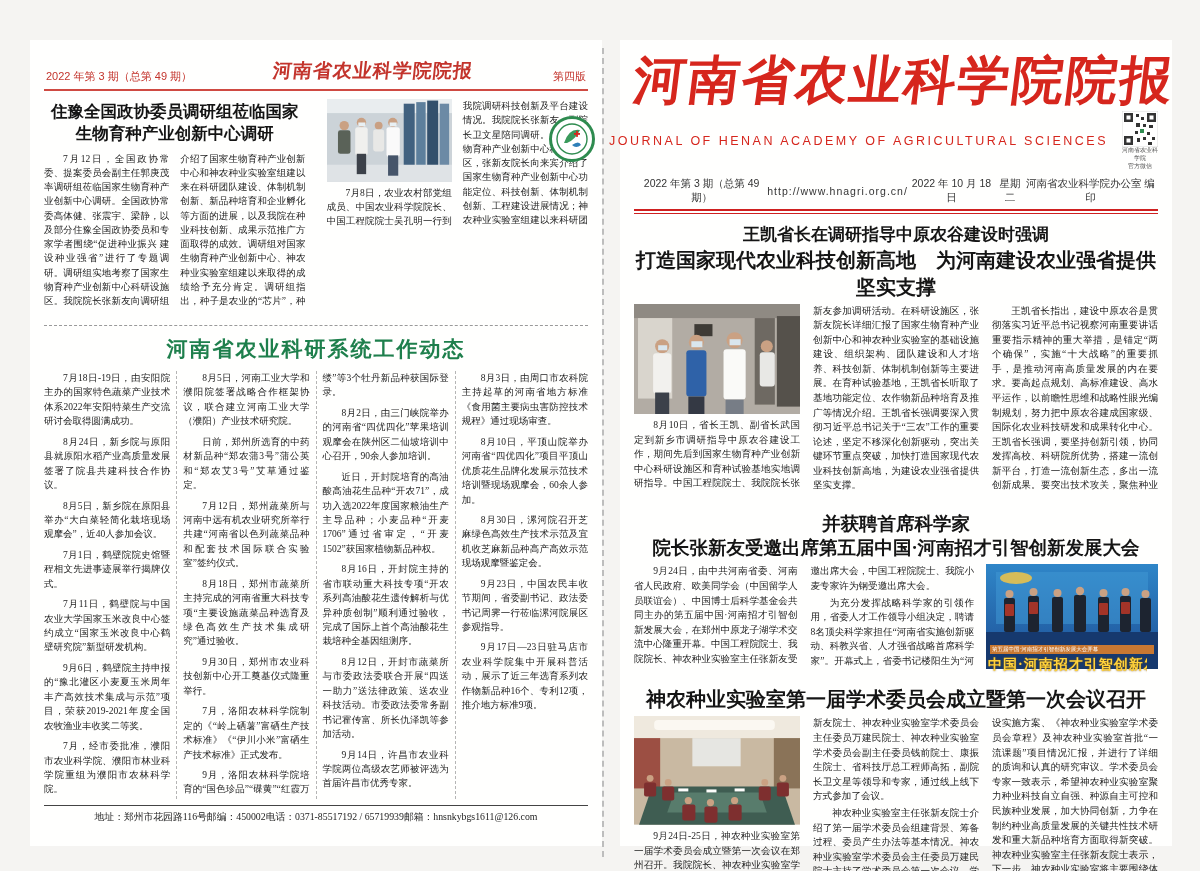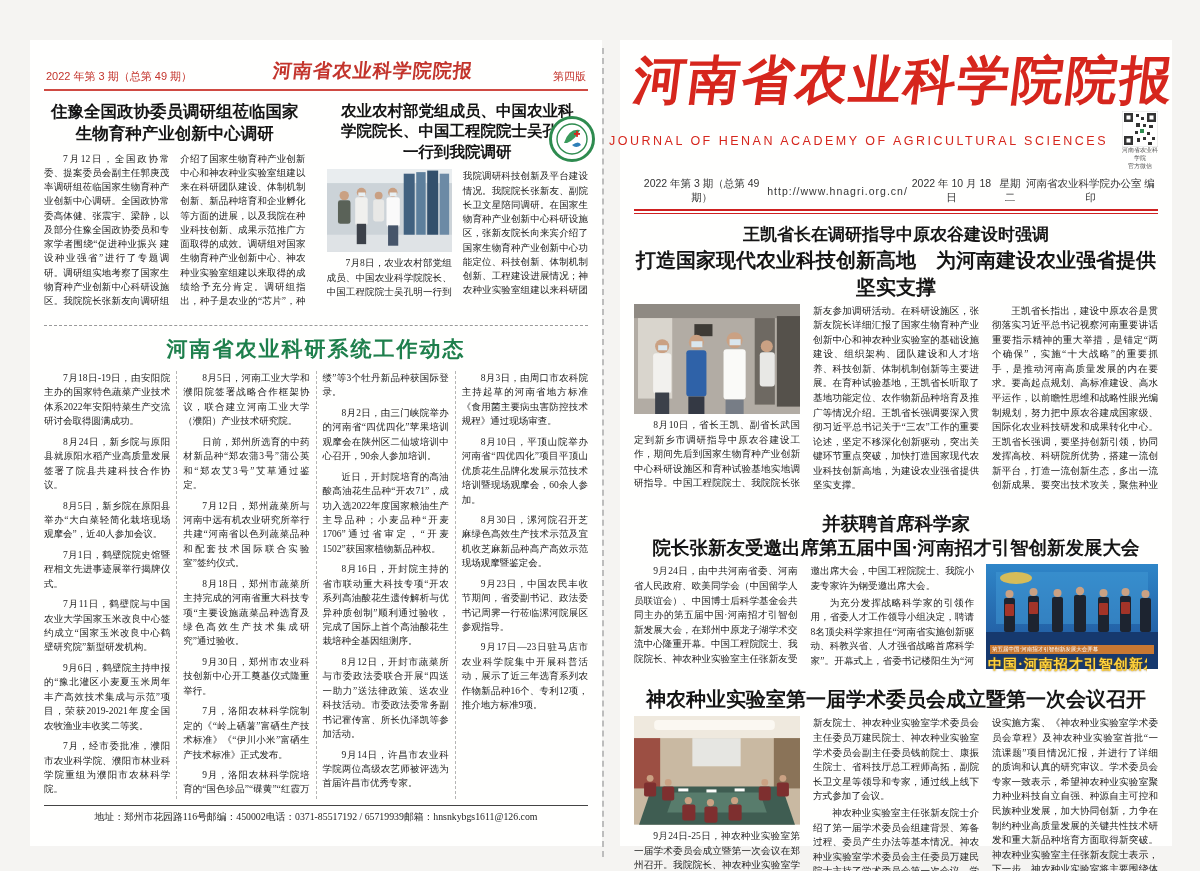--- a/index.html
+++ b/index.html
@@ -114,25 +114,20 @@
       <div class="art-title">
         <span>住豫全国政协委员调研组莅临国家</span><br>
         <span>生物育种产业创新中心调研</span>
       </div>
       <div class="body-cols tall">
           <p>7月12日，全国政协常委、提案委员会副主任郭庚茂率调研组莅临国家生物育种产业创新中心调研。全国政协常委高体健、张震宇、梁静，以及部分住豫全国政协委员和专家学者围绕“促进种业振兴 建设种业强省”进行了专题调研。调研组实地考察了国家生物育种产业创新中心科研设施区。我院院长张新友向调研组介绍了国家生物育种产业创新中心和神农种业实验室组建以来在科研团队建设、体制机制创新、新品种培育和企业孵化等方面的进展，以及我院在种业科技创新、成果示范推广方面取得的成效。调研组对国家生物育种产业创新中心、神农种业实验室组建以来取得的成绩给予充分肯定。调研组指出，种子是农业的“芯片”，种业是保障国家粮食安全的核心所在。要加强种业创新平台建设，加大科研投入力度，提升技术攻关水平，注重产量与品质之间关系，提高科研成果转化整体效能。卫文星副院长参加调研组活动。</p>
         </div>
     </article>
 
     <article>
-      <div class="art-title smaller">
-        <span>农业农村部党组成员、中国农业科</span><br>
-        <span>学院院长、中国工程院院士吴孔明</span><br>
-        <span>一行到我院调研</span>
-      </div>
       <div class="body-cols" style="height:142px;">
         <figure>
           <svg viewBox="0 0 160 106" xmlns="http://www.w3.org/2000/svg">
             <rect width="160" height="106" fill="#ccd3d8"></rect>
             <rect x="0" y="0" width="160" height="18" fill="#e9edef"></rect>
             <rect x="98" y="6" width="14" height="92" fill="#41617f"></rect>
             <rect x="114" y="4" width="12" height="96" fill="#5d7f9c"></rect>
             <rect x="128" y="2" width="14" height="100" fill="#33506c"></rect>
             <rect x="144" y="6" width="12" height="94" fill="#6c8aa5"></rect>
             <rect x="0" y="84" width="160" height="22" fill="#dfe3e6"></rect>

